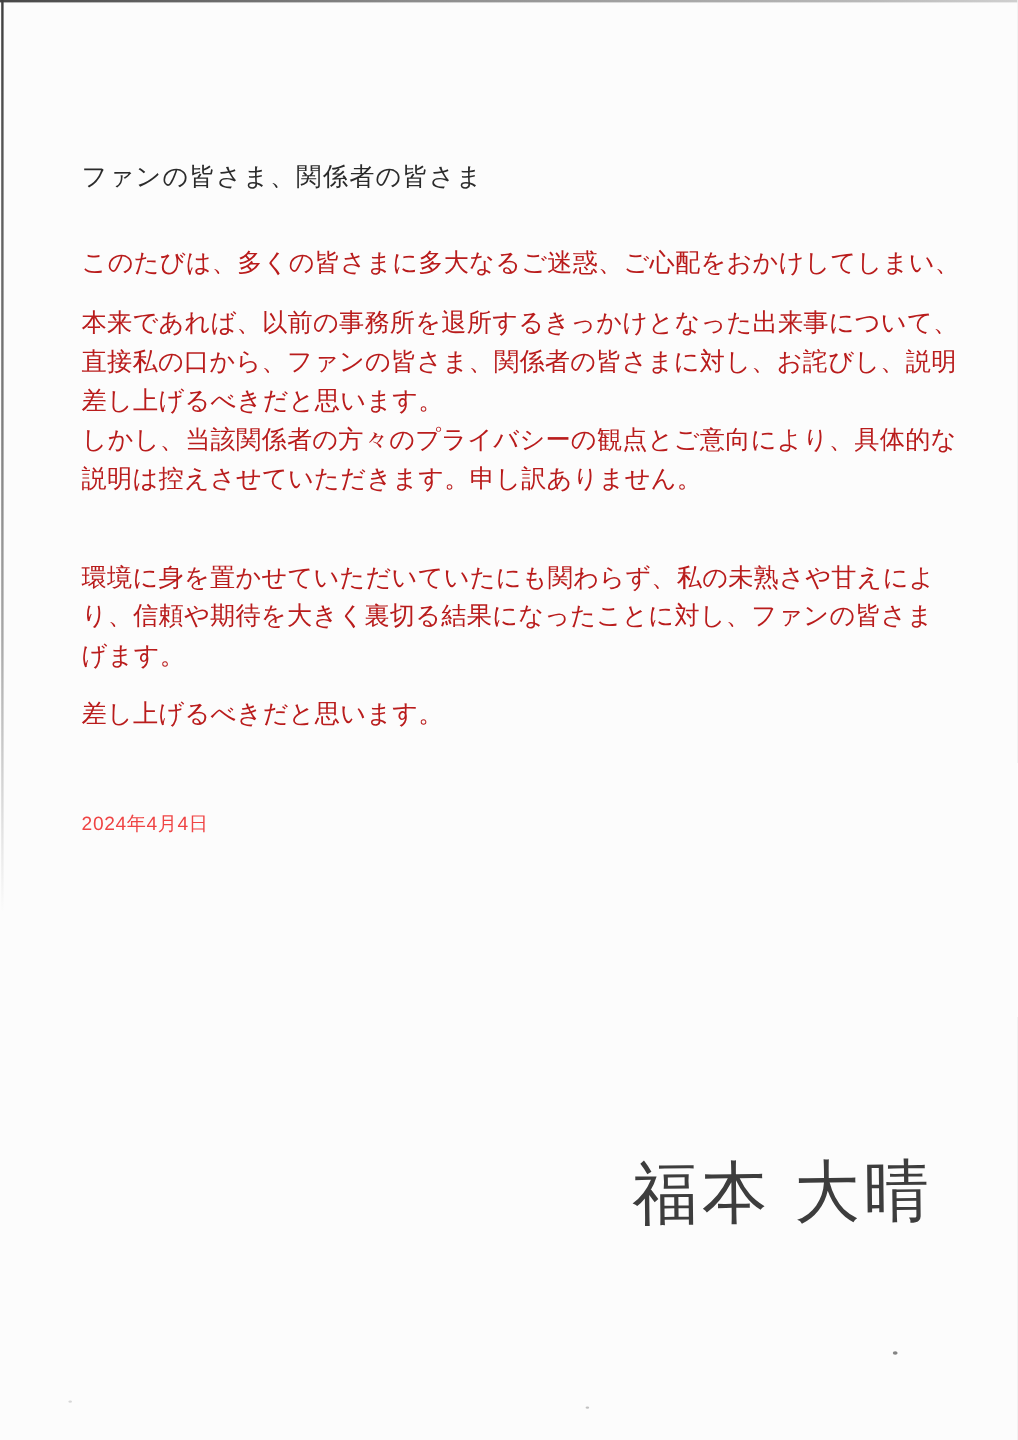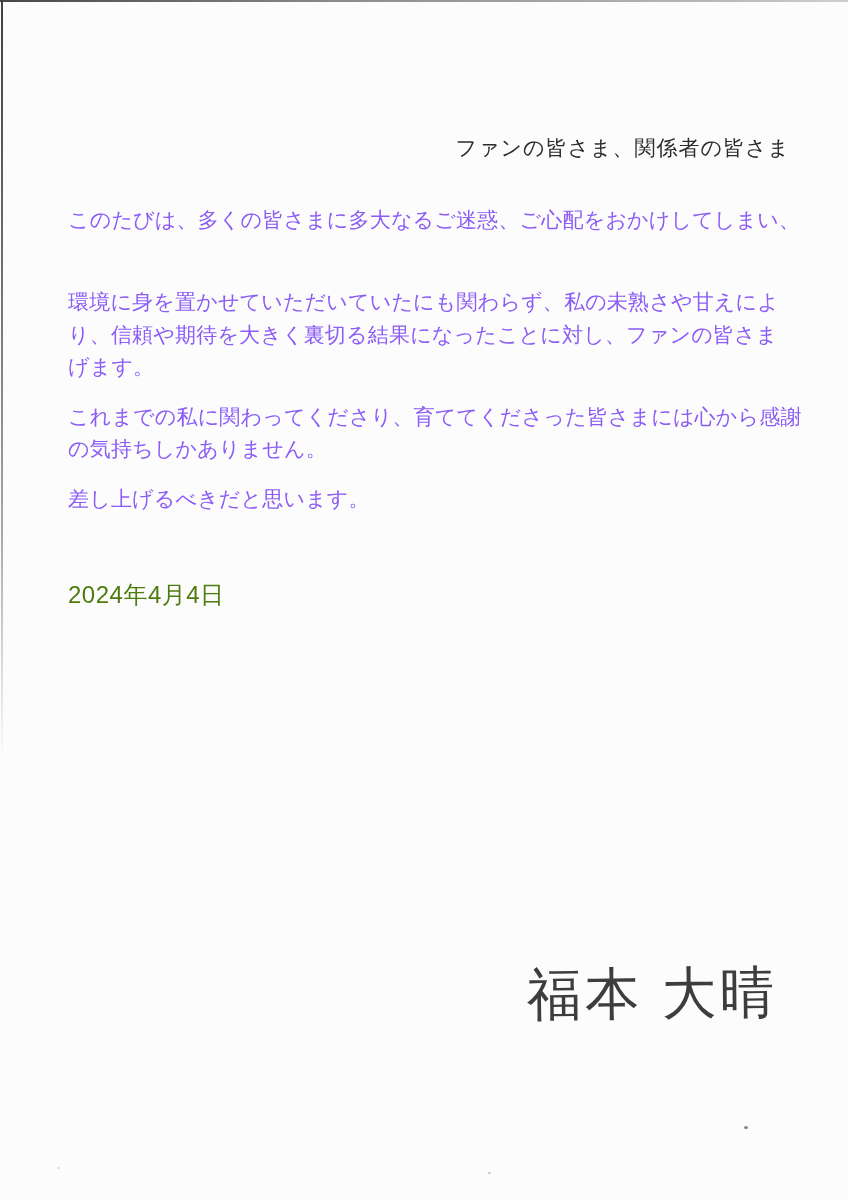--- a/index.html
+++ b/index.html
@@ -39,38 +39,38 @@
   .content {
     position: absolute;
     left: 68px;
     top: 136px;
     width: 722px;
   }
   .letter-title {
     font-size: 21px;
     font-weight: normal;
     letter-spacing: 1px;
-    text-align: right;
+    text-align: left;
     margin: 0 0 44px 0;
     line-height: 24px;
     color: #2b2b2b;
   }
   .para {
     margin: 0 0 17px 0;
     font-size: 21px;
     line-height: 32.5px;
     letter-spacing: 0.2px;
-    color: #8b5cf6;
+    color: #b91c1c;
   }
   .para .line { white-space: nowrap; }
   .letter-date {
     margin-top: 64px;
-    font-size: 24px;
+    font-size: 16px;
     letter-spacing: 0.5px;
-    color: #4d7c0f;
+    color: #ef4444;
   }
   .signature {
     position: absolute;
     left: 527px;
     top: 958px;
     width: 280px;
     font-size: 54px;
     font-weight: 300;
     letter-spacing: 4px;
     color: #3d3d3d;
@@ -88,32 +88,35 @@
   <div class="speck speck-2"></div>
   <div class="speck speck-3"></div>
 
   <div class="content">
     <h1 class="letter-title">ファンの皆さま、関係者の皆さま</h1>
 
     <p class="para">
       <span class="line">このたびは、多くの皆さまに多大なるご迷惑、ご心配をおかけしてしまい、</span><br>
     </p>
 
+    <p class="para">
+      <span class="line">本来であれば、以前の事務所を退所するきっかけとなった出来事について、</span><br>
+      <span class="line">直接私の口から、ファンの皆さま、関係者の皆さまに対し、お詫びし、説明</span><br>
+      <span class="line">差し上げるべきだと思います。</span><br>
+      <span class="line">しかし、当該関係者の方々のプライバシーの観点とご意向により、具体的な</span><br>
+      <span class="line">説明は控えさせていただきます。申し訳ありません。</span>
+    </p>
 
     <p class="para">
       <br>
       <span class="line">環境に身を置かせていただいていたにも関わらず、私の未熟さや甘えによ</span><br>
       <span class="line">り、信頼や期待を大きく裏切る結果になったことに対し、ファンの皆さま</span><br>
       <span class="line">げます。</span>
     </p>
 
-    <p class="para">
-      <span class="line">これまでの私に関わってくださり、育ててくださった皆さまには心から感謝</span><br>
-      <span class="line">の気持ちしかありません。</span>
-    </p>
 
 
 
     <p class="para">
       <span class="line">差し上げるべきだと思います。</span>
     </p>
 
     <div class="letter-date">2024年4月4日</div>
   </div>
 

